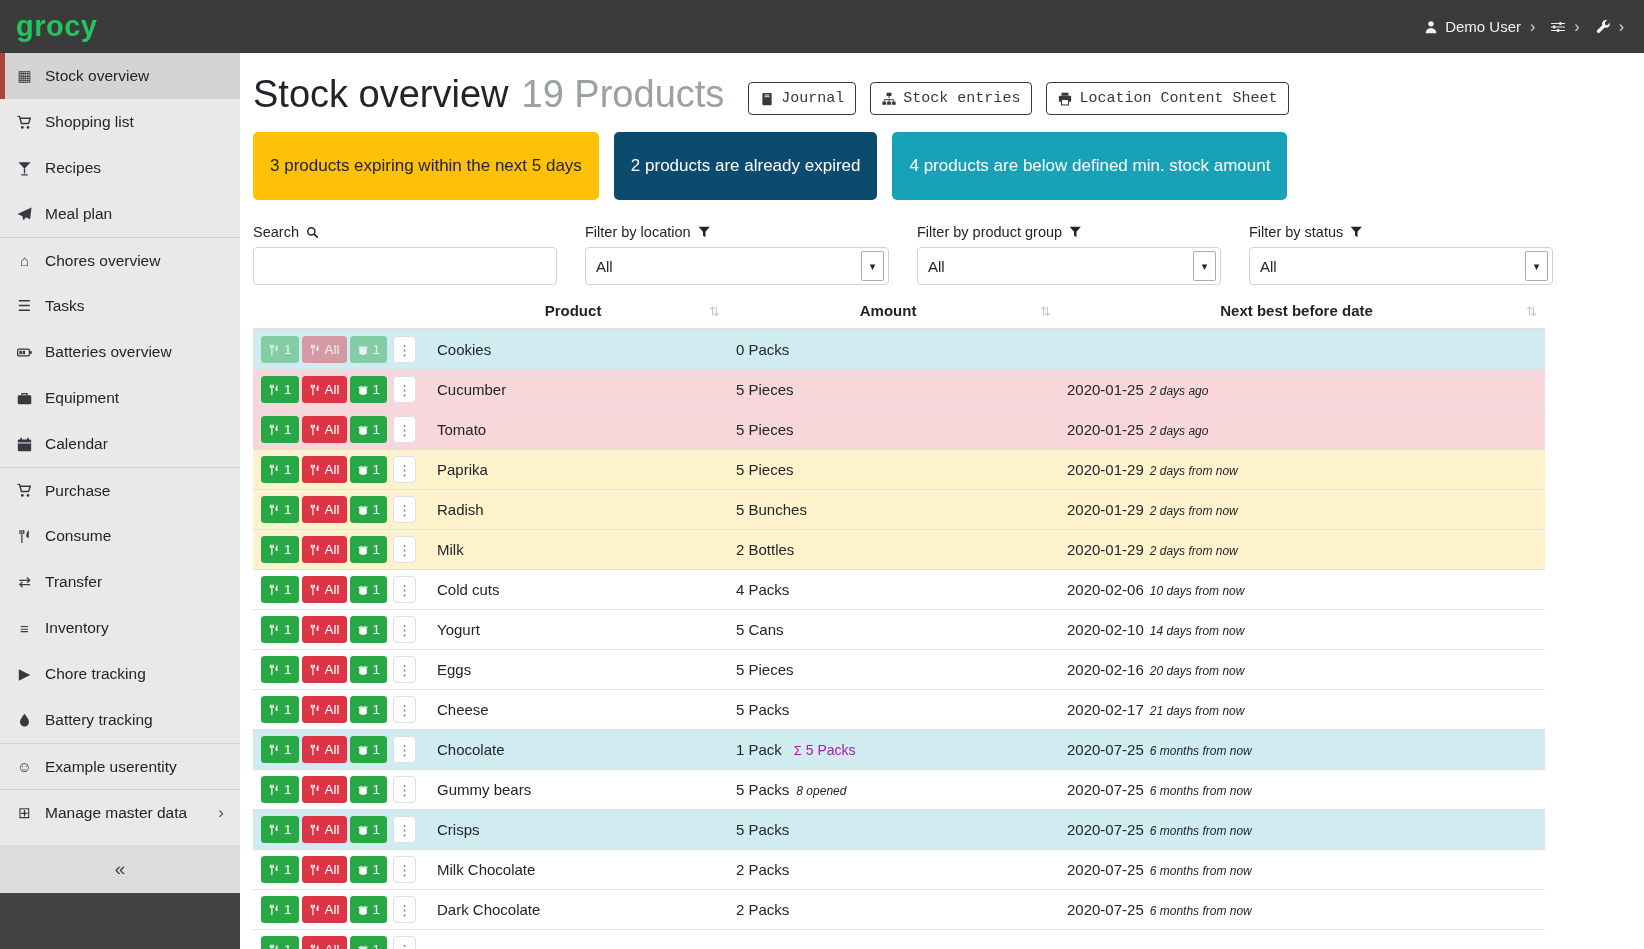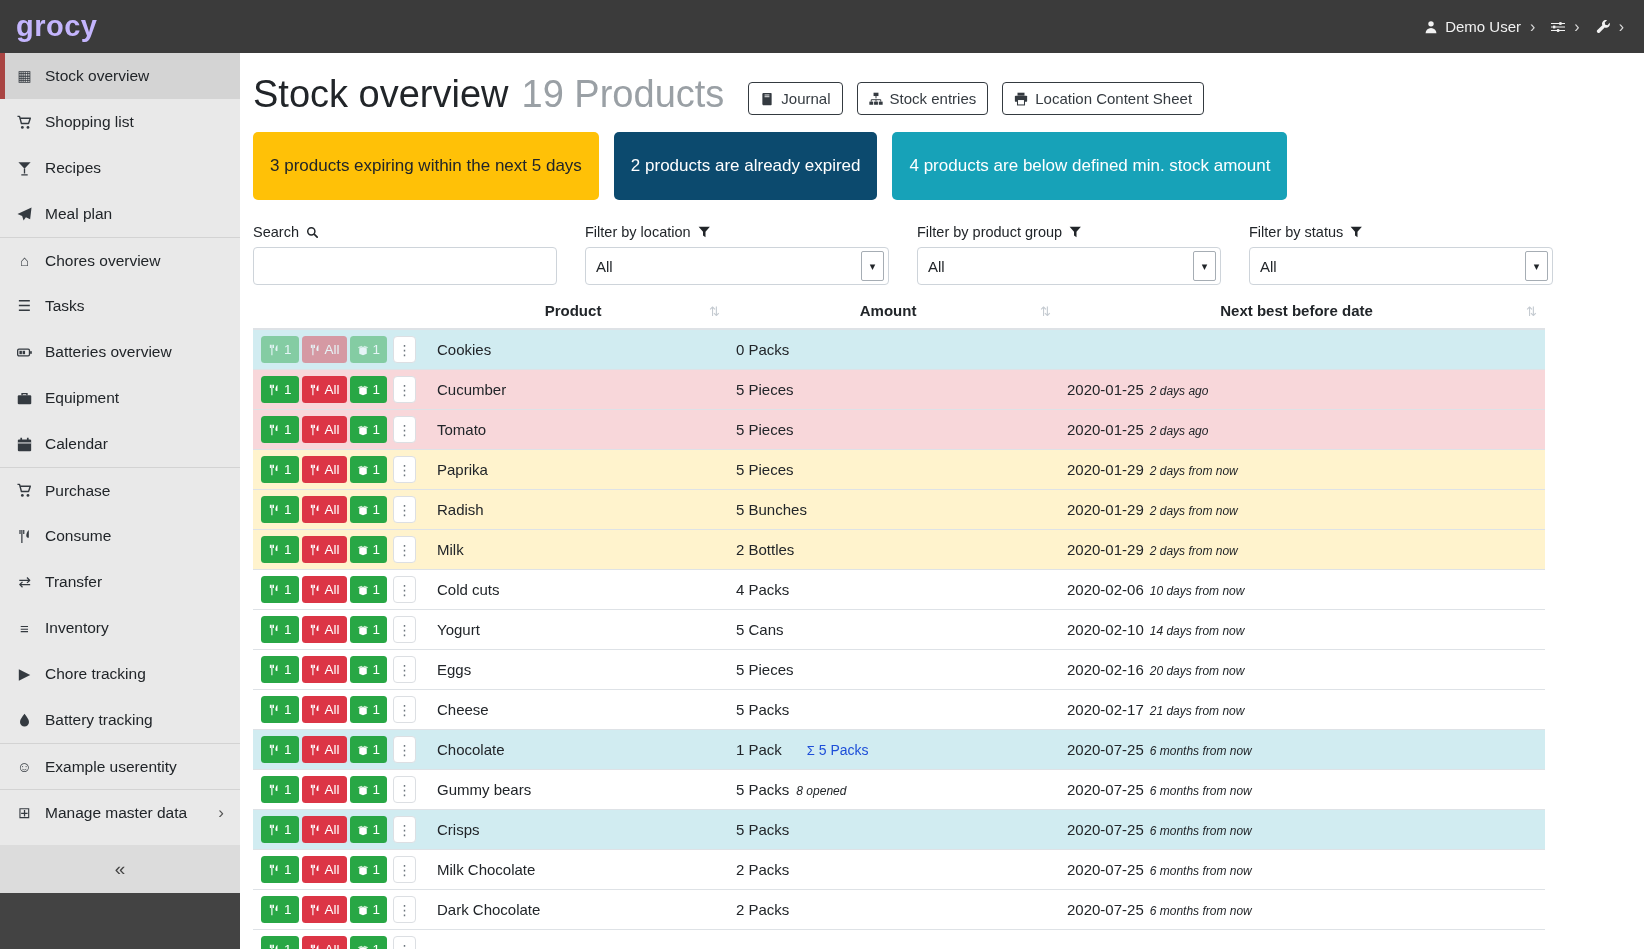--- a/index.html
+++ b/index.html
@@ -5,21 +5,21 @@
   * { box-sizing: border-box; margin: 0; padding: 0; }
   html,body { width:1644px; height:949px; }
   body {
     overflow:hidden; position:relative; background:#fff;
     font-family:"Liberation Sans","DejaVu Sans",sans-serif; color:#212529;
   }
 
   
   .navbar{position:absolute;top:0;left:0;right:0;height:53px;background:var(--navbar-bg,#3b3b3b);
     display:flex;align-items:center;justify-content:space-between;padding:0 20px 0 16px;z-index:10;}
-  .logo{color:#c4b5fd;font-size:29px;font-weight:bold;letter-spacing:.5px;cursor:pointer;}
+  .logo{color:#22c55e;font-size:29px;font-weight:bold;letter-spacing:.5px;cursor:pointer;}
   .nav-right{display:flex;align-items:center;gap:16px;}
   .nav-link{display:flex;align-items:center;gap:7px;color:#f1f1f1;font-size:15px;cursor:pointer;}
   .nicon{display:flex;align-items:center;color:#f1f1f1;}
   .nicon svg{width:14px;height:14px;display:block;}
   .chev{font-size:16px;color:#d9d9d9;margin-left:2px;line-height:1;}
 
   
   .sidebar{position:absolute;top:53px;left:0;bottom:0;width:240px;background:var(--sidebar-bg,#e9e9e9);
     display:flex;flex-direction:column;z-index:5;}
   .side-item{display:flex;align-items:center;gap:11px;height:46px;padding:0 12px 0 15px;
@@ -35,21 +35,21 @@
   .sidebar-footer-dark{flex:1;background:#434343;}
 
   
   .main{position:absolute;top:53px;left:240px;right:0;bottom:0;background:#fff;
     padding:6px 15px 0 13px;overflow:hidden;}
   .page-head{display:flex;align-items:center;margin-top:14px;}
   h1{font-size:38px;font-weight:400;color:#212529;display:flex;align-items:baseline;gap:13px;white-space:nowrap;}
   .subtitle{color:#9aa0a5;}
   .head-buttons{display:flex;gap:14px;margin-left:24px;margin-top:8px;}
   .btn-outline{display:inline-flex;align-items:center;gap:7px;border:1px solid #343a40;background:#fff;
-    color:#343a40;border-radius:4px;padding:7px 11px;font-size:15px;font-family:Liberation Sans, sans-serif;cursor:pointer;white-space:nowrap;}
+    color:#343a40;border-radius:4px;padding:7px 11px;font-size:15px;font-family:Liberation Mono, monospace;cursor:pointer;white-space:nowrap;}
   .btn-outline svg{width:14px;height:14px;}
 
   .banners{display:flex;gap:15px;margin-top:16px;}
   .banner{padding:24px 17px;border-radius:5px;font-size:17px;cursor:pointer;white-space:nowrap;}
 
   .filters{display:flex;gap:28px;margin-top:24px;}
   .filter-group{width:304px;}
   .filter-label{display:flex;align-items:center;gap:7px;font-size:14.5px;color:#212529;margin-bottom:7px;}
   .filter-label svg{width:12.5px;height:12.5px;color:#212529;display:block;}
   .text-input{width:100%;height:38px;border:1px solid #ced4da;border-radius:4px;font-size:15px;
@@ -69,21 +69,21 @@
   td{padding:6px 8px;font-size:15px;color:#212529;border-top:1px solid #dee2e6;height:40px;vertical-align:middle;}
   .actions-inner{display:flex;align-items:center;gap:3px;}
   .btn-row{display:inline-flex;align-items:center;gap:4px;height:27px;padding:0 7px;border:none;
     border-radius:3.5px;color:#fff;font-size:13.5px;font-family:inherit;cursor:pointer;}
   .btn-green{background:var(--success,#28a745);}
   .btn-red{background:var(--danger,#dc3545);}
   .btn-row svg{width:12px;height:12px;display:block;}
   .btn-more{width:23px;height:27px;border:1px solid #dcdfe3;background:#fff;color:#6c757d;border-radius:4px;
     font-size:14px;cursor:pointer;display:inline-flex;align-items:center;justify-content:center;margin-left:3px;}
   tr.disabled .btn-row{opacity:.45;}
-  .amt-sum{color:#1d4ed8;margin-left:25px;font-size:14px;}
+  .amt-sum{color:#a21caf;margin-left:12px;font-size:14px;}
   .sigma{font-size:13px;}
   .amt-note{font-style:italic;font-size:12px;margin-left:7px;}
   .date-note{font-style:italic;font-size:12px;margin-left:6px;}
 </style>
 </head>
 <body>
 
 <header class="navbar">
   <div class="logo">grocy</div>
   <div class="nav-right">

